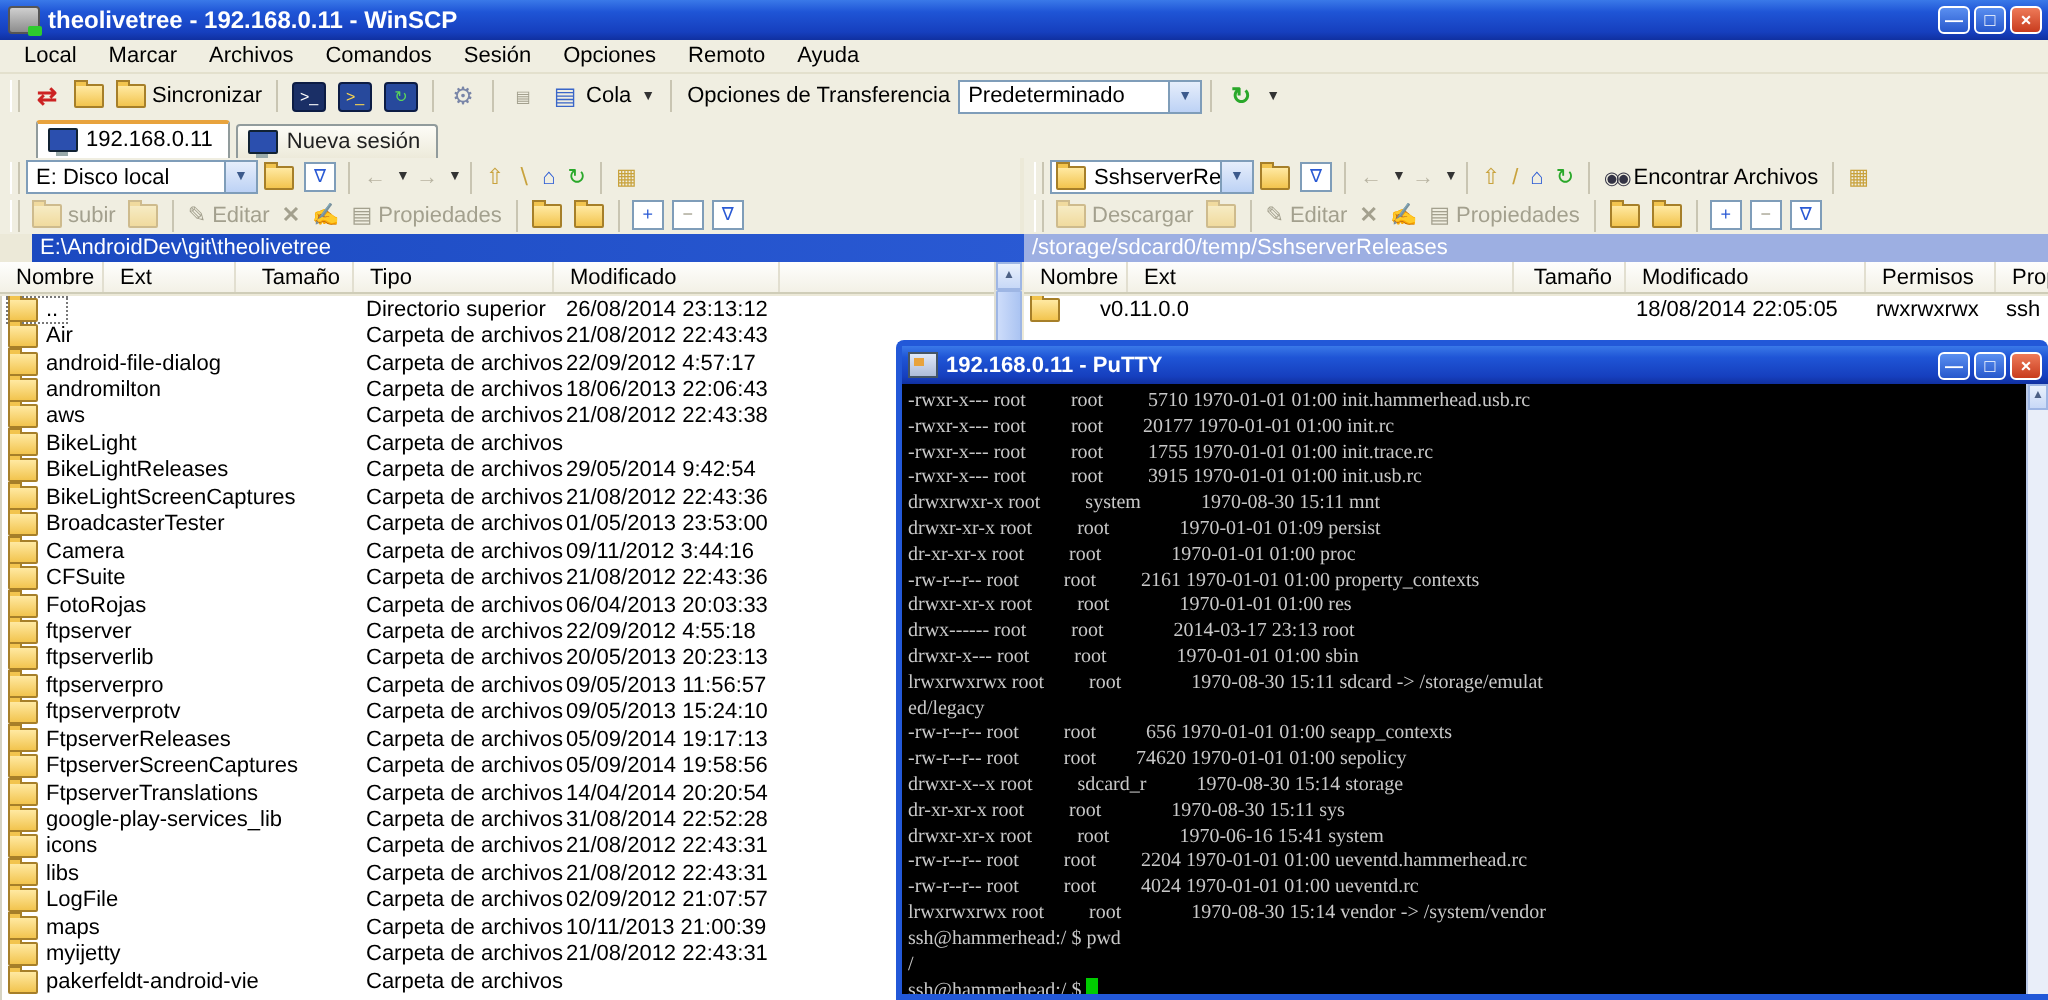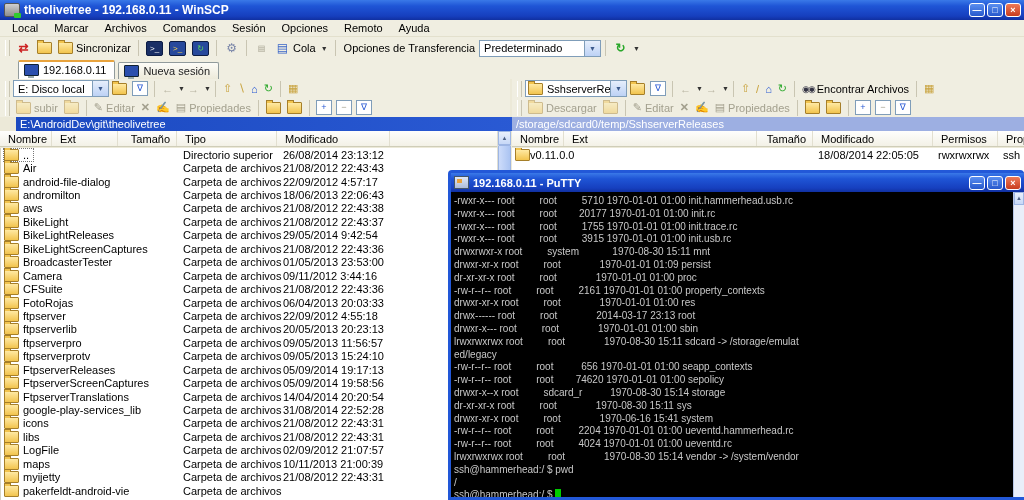--- a/index.html
+++ b/index.html
@@ -73,37 +73,37 @@
   
   .flist{background:#fff;overflow:hidden}
   #llist{top:148px;left:0;width:497px;height:352px;border-left:1px solid #D6D3C2}
   #rlist{top:148px;left:512px;width:512px;height:352px}
   .frow{display:flex;align-items:center;height:13.45px;white-space:nowrap}
   .nmcell{display:flex;align-items:center;gap:4px;width:182px;flex:none;padding-left:3px;box-sizing:border-box;overflow:visible}
   .nmcell .fn{white-space:nowrap}
   .updirbox{outline:1px dotted #777;display:flex;align-items:center;gap:4px;padding:0 4px 0 0}
   .tcell{width:100px;flex:none}
   .mcell{flex:1}
-  .r-nm{width:306px;flex:none;display:flex;align-items:center;gap:0;padding-left:3px;box-sizing:border-box}
+  .r-nm{width:306px;flex:none;display:flex;align-items:center;gap:20px;padding-left:3px;box-sizing:border-box}
   .r-md{width:120px;flex:none}
   .r-pm{width:65px;flex:none}
   .r-ow{flex:1}
   
   #lscroll{top:131px;left:497px;width:13px;height:369px;background:#F3F2EA;border-left:1px solid #DFDED4;box-sizing:border-box}
   .sbarrow{width:13px;height:14px;background:linear-gradient(#EAF1FC,#C7D8F7);border:1px solid #9EB6E4;box-sizing:border-box;
     color:#4D6185;font-size:6px;text-align:center;line-height:12px}
   .sbthumb{width:13px;height:120px;background:linear-gradient(90deg,#CDDCFA,#ABC4F2);border:1px solid #9EB6E4;box-sizing:border-box;border-radius:1px}
   
   #putty{left:448px;top:170px;width:576px;height:330px;background:#000;border:3px solid #2258D8;border-right:none;box-sizing:border-box;border-radius:4px 4px 0 0}
   #putty-title{height:19px;background:linear-gradient(180deg,#3a79e8 0%,#1f55d6 30%,#163fbe 80%,#1030a0 100%);
     display:flex;align-items:center;color:#fff;font-weight:bold;font-size:11px;padding-left:3px}
   .putty-ico{width:13px;height:11px;background:linear-gradient(#dfe8f8,#aebcd8);border:1px solid #456;margin-right:4px;position:relative}
   .putty-ico::after{content:"";position:absolute;left:2px;top:2px;width:5px;height:4px;background:#e8a33d}
   #terminal{position:absolute;left:3px;top:22px;right:12px;bottom:0;overflow:hidden;
-    font-family:Liberation Sans, sans-serif;font-size:10px;line-height:12.8px;color:#C8C8C8}
+    font-family:Liberation Serif, serif;font-size:10px;line-height:12.8px;color:#C8C8C8}
   .tline{white-space:pre}
   .cursor{display:inline-block;width:6px;height:11px;background:#00CC00;vertical-align:-2px}
   #tscroll{position:absolute;right:0;top:19px;bottom:0;width:10px;background:#E9EEF9;border-left:1px solid #B9C8E8}
   #tscroll .sbarrow{width:10px;height:13px;line-height:11px}
 </style>
 </head>
 <body>
 
 <div class="abs" id="titlebar">
   <span class="app-icon"></span>
@@ -181,21 +181,21 @@
   </span>
   <span class="tab idle">
     <span class="monitor"></span>
     <span>Nueva sesión</span>
   </span>
 </div>
 
 <div class="abs ptools" id="ltools">
   <div class="trow">
     <span class="grip"></span>
-    <span class="combo" style="width:96px">
+    <span class="combo" style="width:116px">
       <span class="cval">E: Disco local</span>
       <span class="carr">▼</span>
     </span>
     <span class="tbtn">
         <span class="fold"></span>
       </span>
     <span class="boxico">∇</span>
     <span class="sep"></span>
     <span class="navico">←</span>
     <span class="dd dis">▼</span>
@@ -383,21 +383,20 @@
       </span>
       <span class="tcell">Carpeta de archivos</span>
       <span class="mcell">21/08/2012 22:43:38</span>
     </div>
     <div class="frow">
       <span class="nmcell">
         <span class="fold"></span>
         <span class="fn">BikeLight</span>
       </span>
       <span class="tcell">Carpeta de archivos</span>
-      <span class="mcell">21/08/2012 22:43:37</span>
     </div>
     <div class="frow">
       <span class="nmcell">
         <span class="fold"></span>
         <span class="fn">BikeLightReleases</span>
       </span>
       <span class="tcell">Carpeta de archivos</span>
       <span class="mcell">29/05/2014 9:42:54</span>
     </div>
     <div class="frow">

